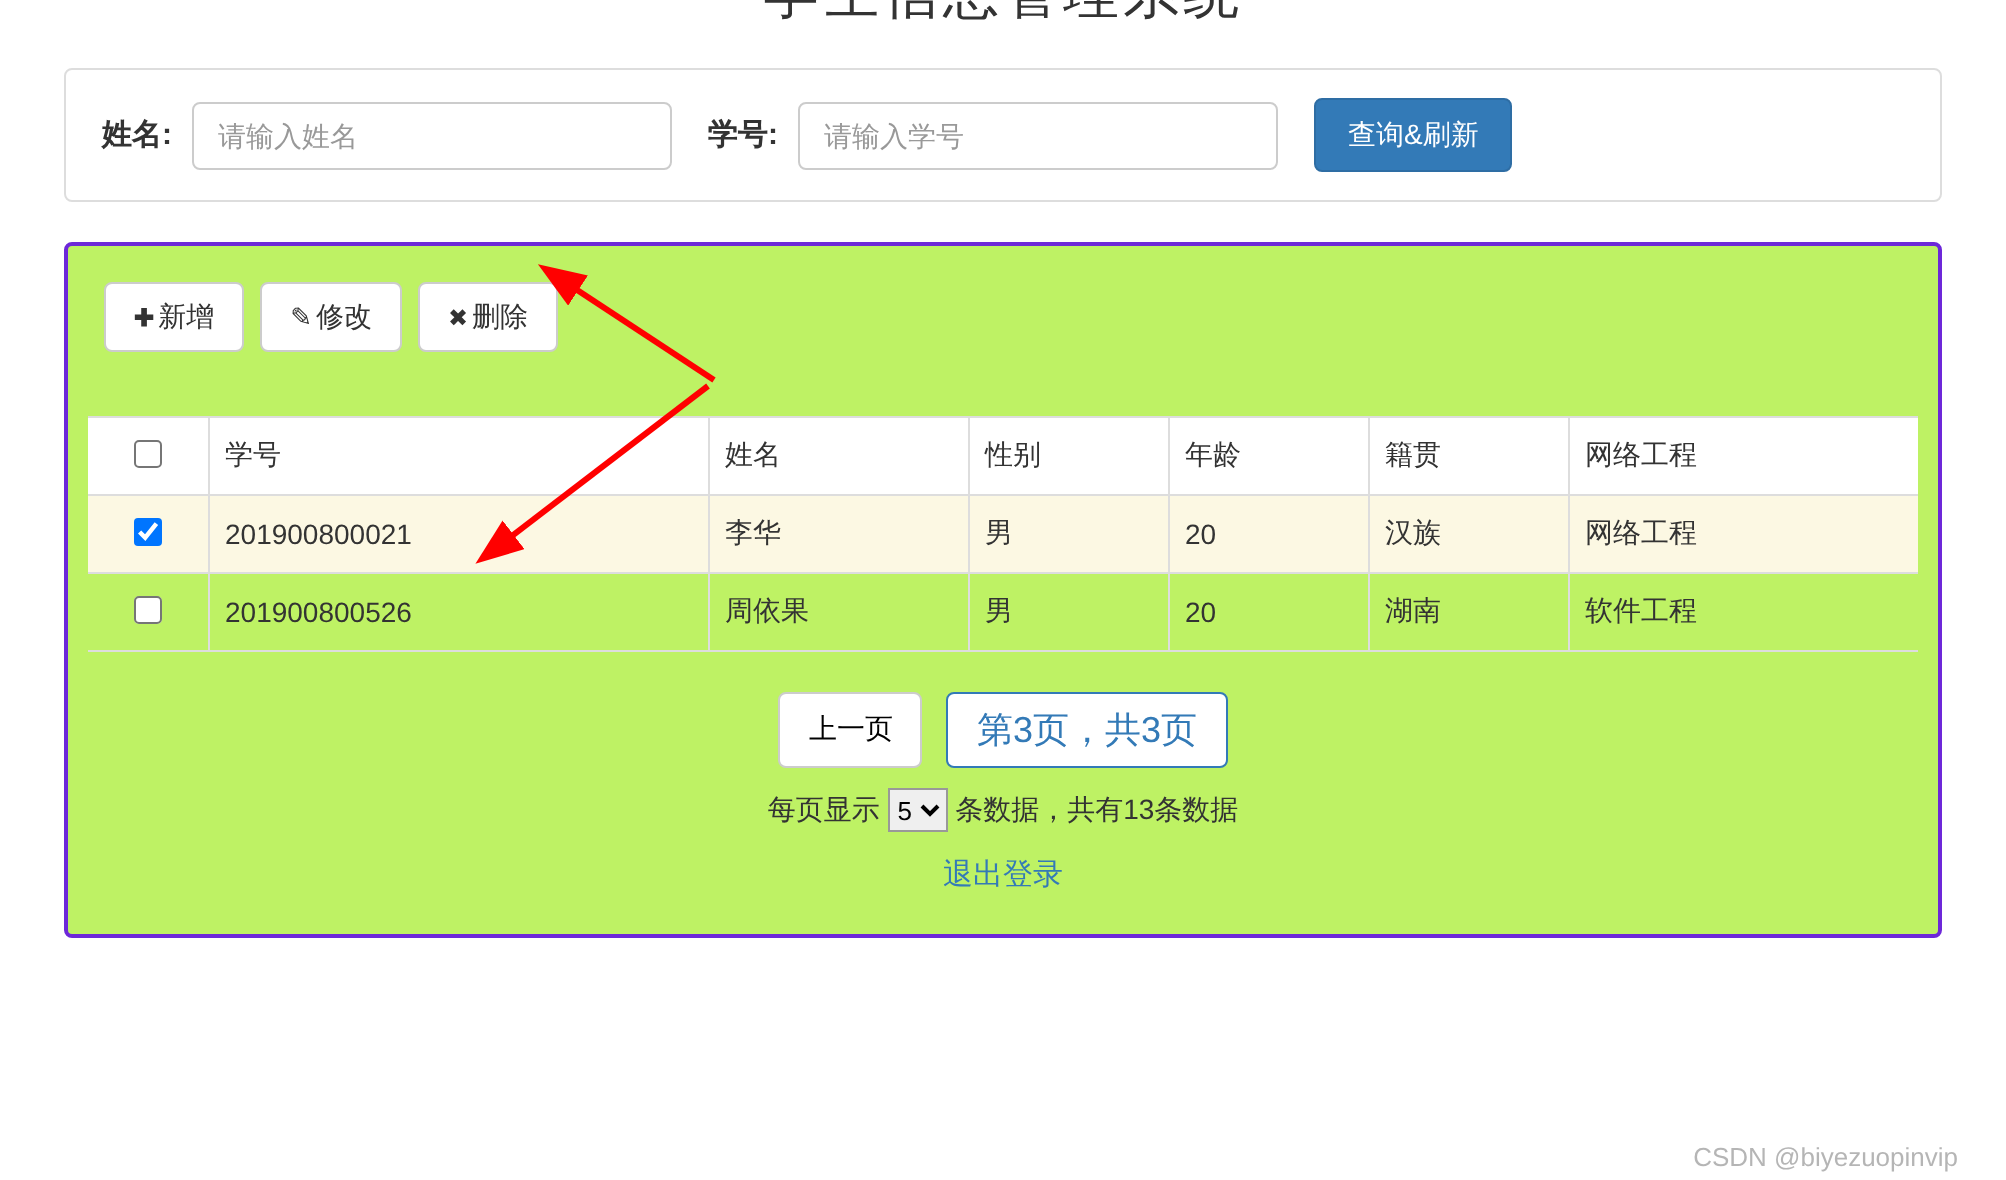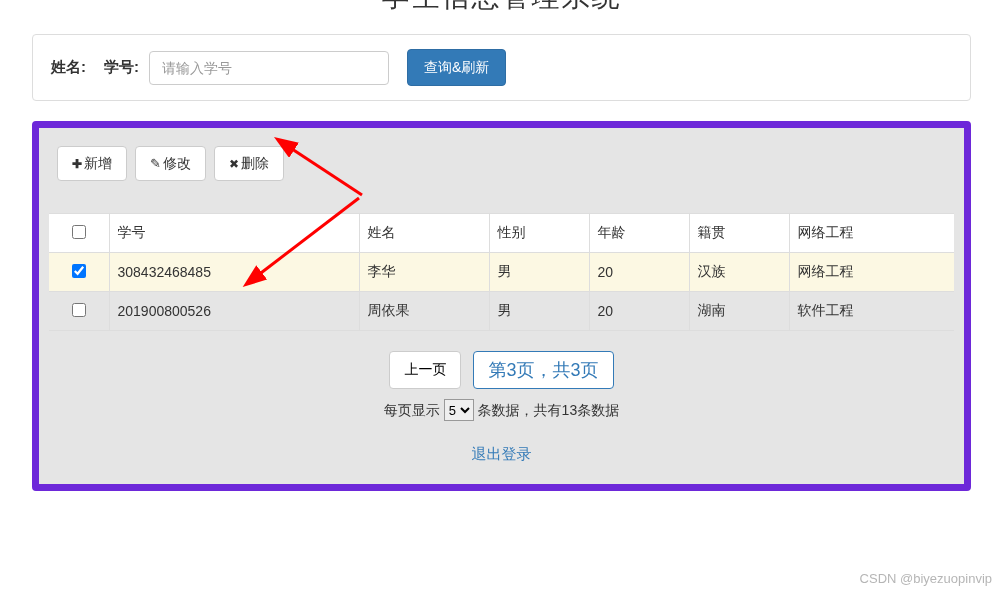--- a/index.html
+++ b/index.html
@@ -74,25 +74,25 @@
     }
     .toolbar {
       display: flex;
       gap: 8px;
       padding: 8px 8px 28px 8px;
     }
     .icon-plus::before { content: "✚"; font-size: 12px; font-weight: 700; margin-right: 2px; }
     .icon-pencil::before { content: "✎"; font-size: 13px; margin-right: 2px; }
     .icon-times::before { content: "✖"; font-size: 12px; margin-right: 2px; }
     .table-panel {
-      border: 7px solid #6d28d9;
+      border: 2px solid #6d28d9;
       border-radius: 4px;
       margin: 20px 32px 0 32px;
       padding: 10px 10px 20px 10px;
-      background: #e5e5e5;
+      background: #bef264;
       position: relative;
     }
     table {
       width: 100%;
       border-collapse: collapse;
       margin-top: 4px;
     }
     th, td {
       border: 1px solid #ddd;
       padding: 10px 8px;
@@ -140,32 +140,32 @@
       font-size: 14px;
       color: #333;
     }
     .page-info select {
       border: 1px solid #999;
       height: 22px;
       font-size: 13px;
     }
     .logout {
       text-align: center;
-      margin-top: 24px;
+      margin-top: 12px;
       font-family: Liberation Serif, serif;
     }
     .logout a {
       color: #337ab7;
       text-decoration: none;
       font-size: 15px;
       cursor: pointer;
     }
     .watermark {
       position: absolute;
-      right: 11px;
+      right: 24px;
       bottom: 4px;
       color: rgba(120,120,120,0.55);
       font-size: 13px;
       font-family: Arial, sans-serif;
       pointer-events: none;
     }
     
     .arrow-svg {
       position: absolute;
       pointer-events: none;
@@ -173,20 +173,21 @@
     }
   </style>
 </head>
 <body>
 
 <div class="title-cut">学生信息管理系统</div>
 
 <div class="panel">
   <div class="search-row">
     <span class="label">姓名:</span>
+    <input class="form-control" type="text" placeholder="请输入姓名" style="">
     <span class="label" style="margin-left:8px;">学号:</span>
     <input class="form-control" type="text" placeholder="请输入学号" style="">
     <button class="btn btn-primary" style="margin-left:8px;">查询&amp;刷新</button>
   </div>
 </div>
 
 <div class="table-panel">
 
   <div class="toolbar">
     <button class="btn btn-default">
@@ -230,21 +231,21 @@
         <th class="col-name">姓名</th>
         <th class="col-gender">性别</th>
         <th class="col-age">年龄</th>
         <th class="col-origin">籍贯</th>
         <th>网络工程</th>
       </tr>
     </thead>
     <tbody>
       <tr class="selected">
         <td class="col-check"><input type="checkbox" checked="" style=""></td>
-        <td>308432468485</td>
+        <td>201900800021</td>
         <td>李华</td>
         <td>男</td>
         <td>20</td>
         <td>汉族</td>
         <td>网络工程</td>
       </tr>
       <tr>
         <td class="col-check"><input type="checkbox" style=""></td>
         <td>201900800526</td>
         <td>周依果</td>

